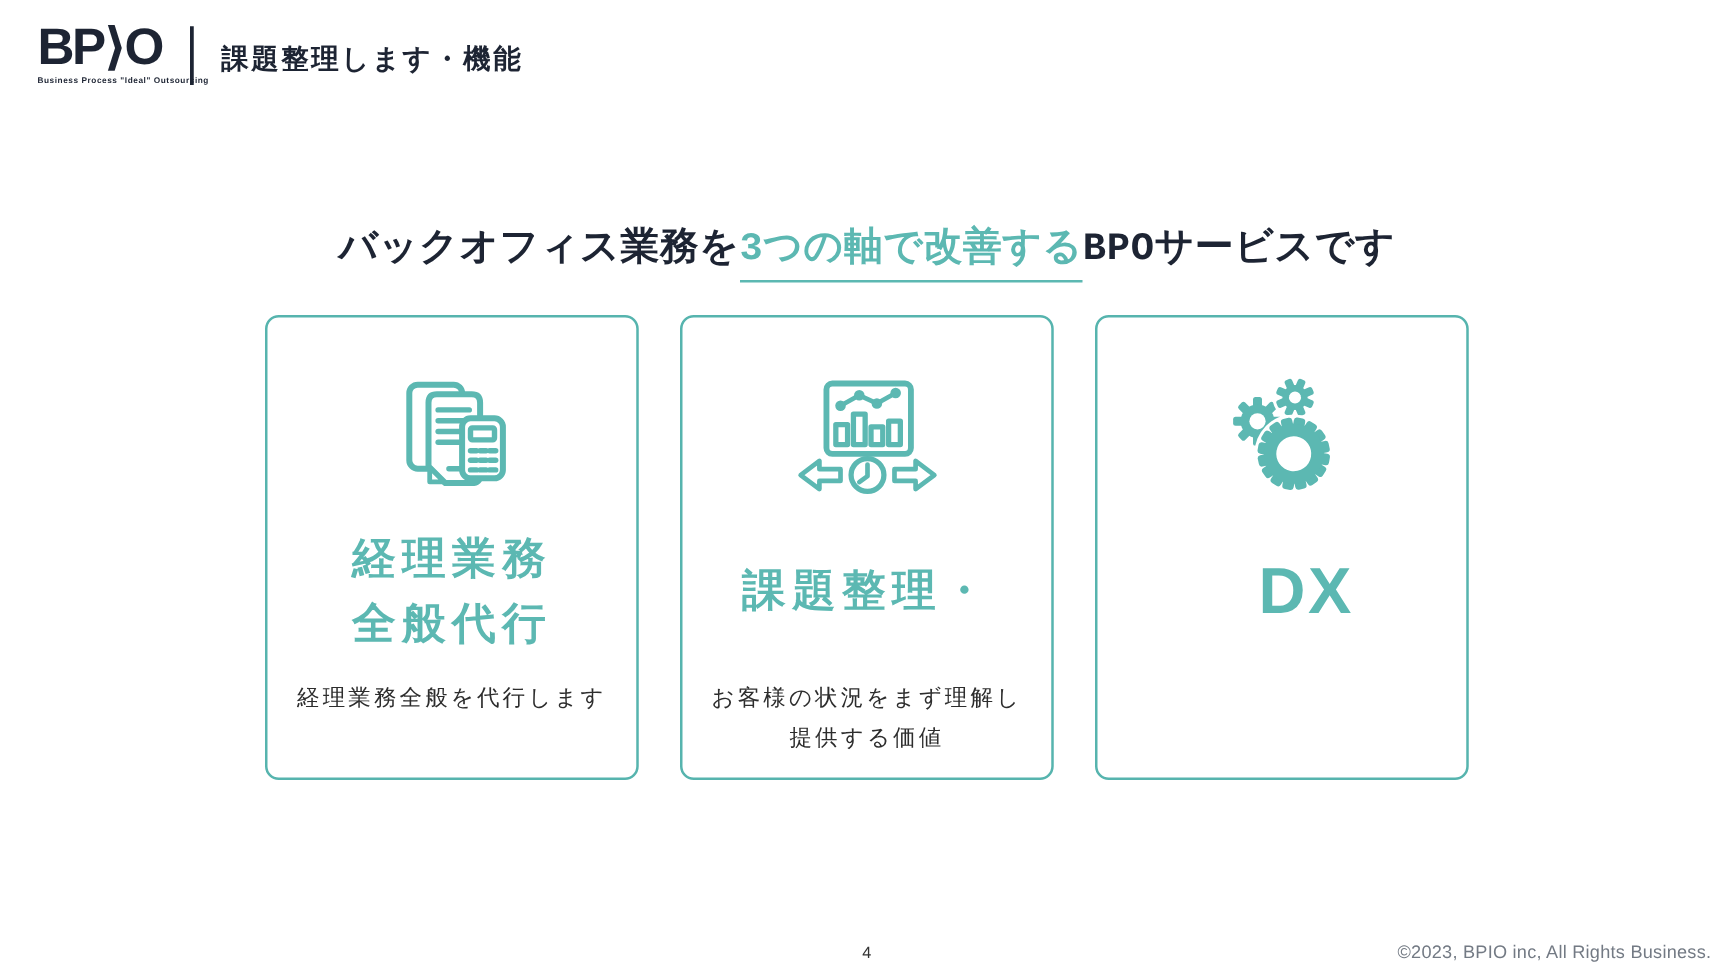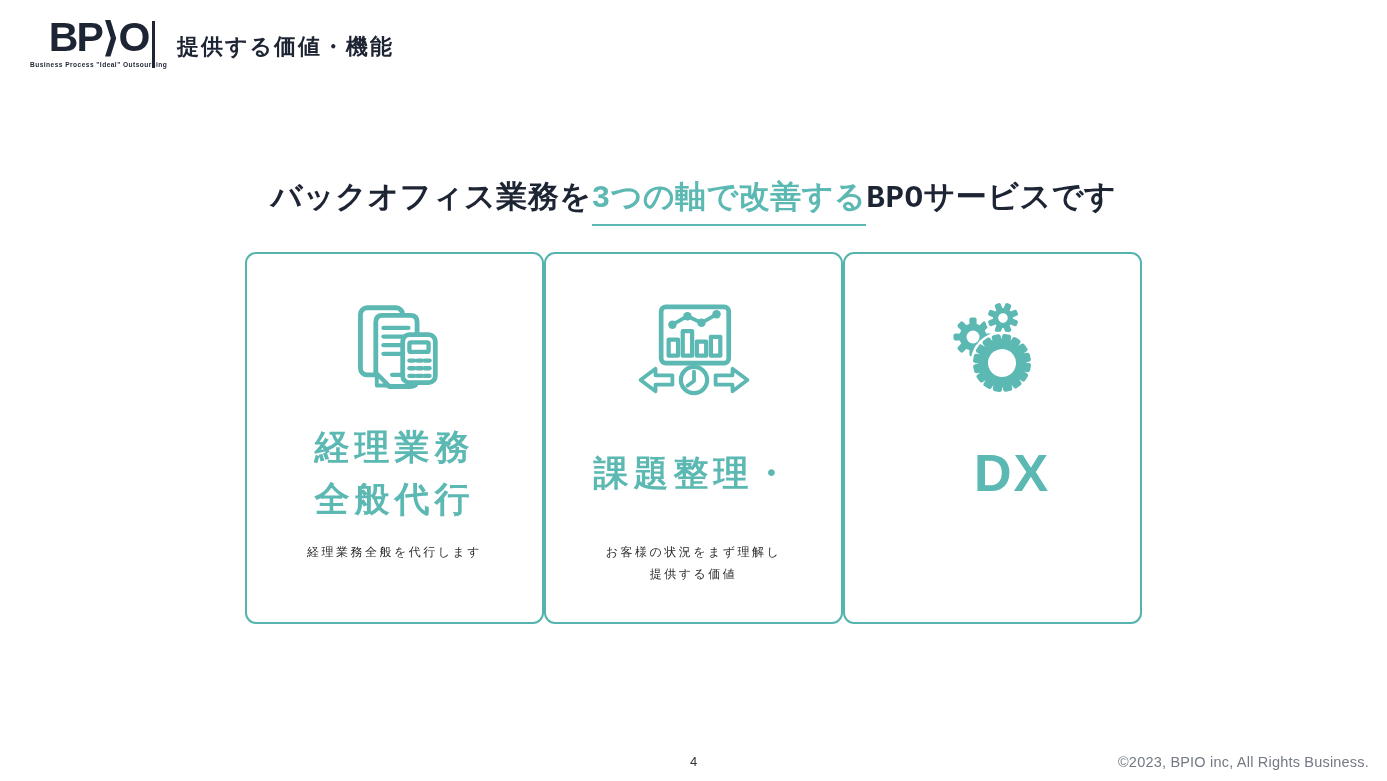--- a/index.html
+++ b/index.html
@@ -12,75 +12,75 @@
   *{box-sizing:border-box;}
   html,body{margin:0;padding:0;}
   body{
     width:1387px;height:781px;background:#ffffff;
     font-family:"Liberation Sans","DejaVu Sans",sans-serif;
     color:var(--dark);
   }
   .slide{position:relative;width:1387px;height:781px;background:#fff;overflow:hidden;}
 
   
-  .logo{position:absolute;left:30px;top:17px;text-align:center;}
+  .logo{position:absolute;left:30px;top:17px;}
   .logo-text{font-size:41px;font-weight:800;letter-spacing:-2px;line-height:1;color:var(--dark);}
   .logo-tagline{font-size:6.6px;font-weight:700;letter-spacing:0.45px;color:var(--dark);margin-top:3px;white-space:nowrap;}
   .header-divider{position:absolute;left:152px;top:21px;width:2.5px;height:47px;background:var(--dark);}
   .header-title{position:absolute;left:177px;top:32px;margin:0;font-size:22px;font-weight:800;letter-spacing:2px;color:var(--dark);}
 
   
   .main-title{
     position:absolute;top:176px;left:0;width:100%;
     text-align:center;font-size:31px;font-weight:800;letter-spacing:0.5px;color:var(--dark);
     white-space:nowrap;
     font-family:Liberation Mono, monospace;
   }
   .main-title .hl{
     color:var(--accent);
     display:inline-block;
     padding-bottom:6px;
     border-bottom:2px solid var(--accent);
   }
 
   
-  .cards{position:absolute;top:252px;left:0;width:100%;display:flex;justify-content:center;}
+  .cards{position:absolute;top:252px;left:0;width:100%;display:flex;justify-content:center;gap:33px;}
   .card{
     width:299px;height:372px;background:#fff;
     border:2px solid var(--accent-border);border-radius:11px;
     padding-top:40px;text-align:center;flex:0 0 auto;
   }
   .card-icon{height:112px;display:flex;align-items:center;justify-content:center;}
   .card-title{
     margin-top:14px;height:106px;
     display:flex;flex-direction:column;justify-content:center;
     font-size:35px;font-weight:800;letter-spacing:5px;line-height:52px;
     color:var(--accent);
   }
   .card-title.big{font-size:52px;letter-spacing:2px;padding-left:39px;}
-  .card-desc{margin-top:16px;font-size:12px;letter-spacing:2.5px;line-height:1.8;color:var(--text);font-weight:500;}
+  .card-desc{margin-top:16px;font-size:18px;letter-spacing:2.5px;line-height:1.8;color:var(--text);font-weight:500;}
   .card-desc span{display:block;}
 
   
   .page-number{position:absolute;bottom:12px;left:0;width:100%;text-align:center;font-size:13px;color:#333;}
   .copyright{position:absolute;right:18px;bottom:11px;font-size:14.5px;color:var(--muted);letter-spacing:0.2px;}
 
   svg{display:block;}
 </style>
 </head>
 <body>
 
 <div class="slide">
 
   <div class="logo">
     <div class="logo-text">BP⟩O</div>
     <div class="logo-tagline">Business Process "Ideal" Outsourcing</div>
   </div>
   <div class="header-divider"></div>
-  <h1 class="header-title">提供する価値・機能</h1>
+  <h1 class="header-title">課題整理します・機能</h1>
 
   <div class="main-title"><span>バックオフィス業務を</span><span class="hl">3つの軸で改善する</span><span>BPOサービスです</span></div>
 
   <div class="cards">
 
     <section class="card">
       <div class="card-icon">
         <svg width="96" height="100" viewBox="0 0 100 100" fill="none" stroke="#5cb8b2" stroke-width="5" stroke-linecap="round" stroke-linejoin="round">
           <rect x="14" y="6" width="44" height="70" rx="7" fill="#fff"></rect>
           <path d="M37,14 H66 Q73,14 73,21 V81 Q73,88 66,88 H44 L30,74 V21 Q30,14 37,14 Z" fill="#fff"></path>

